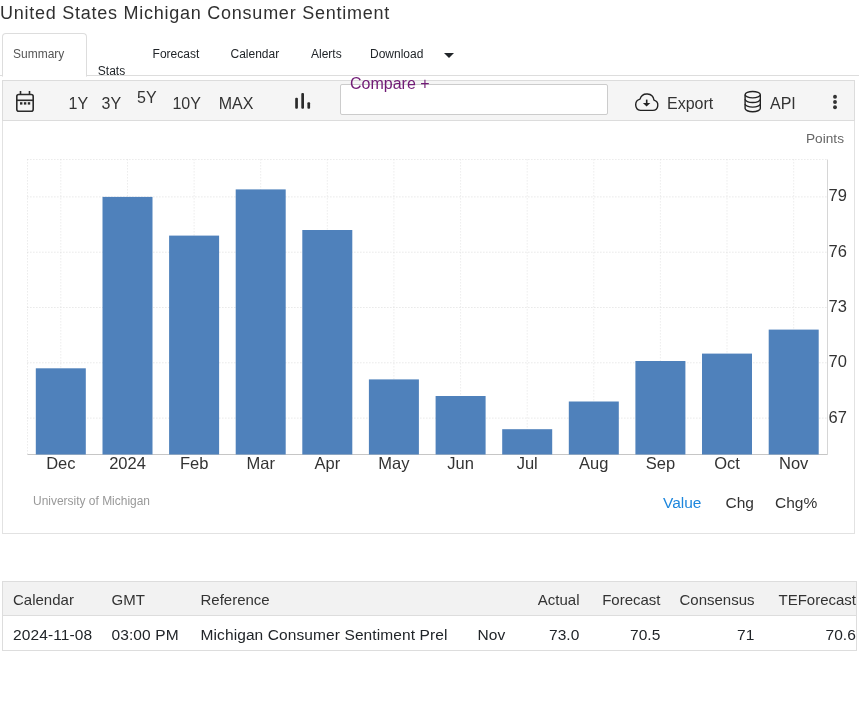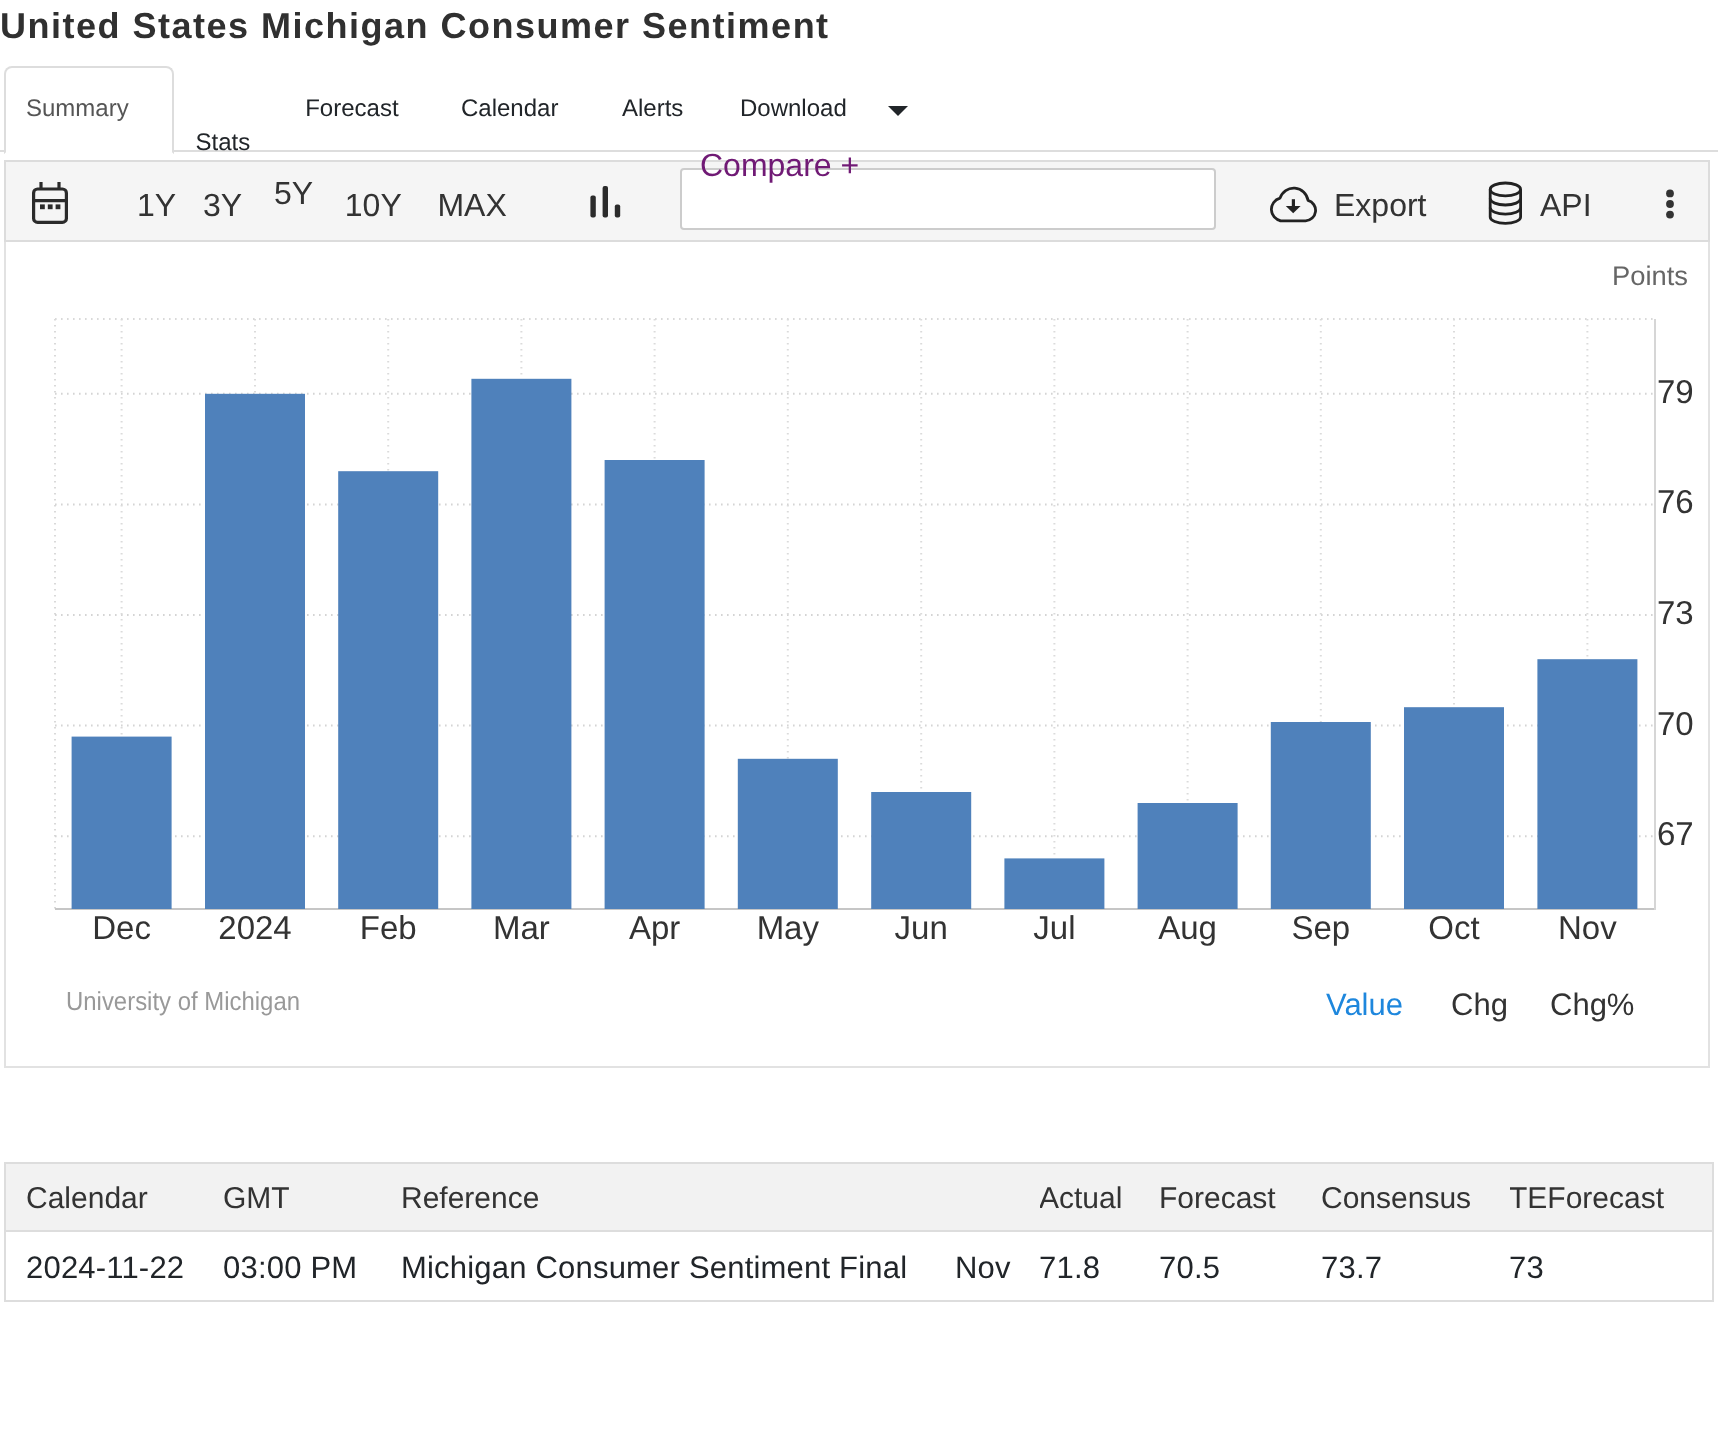--- a/index.html
+++ b/index.html
@@ -5,29 +5,29 @@
 html,body{width:859px;height:723px}
 body{position:relative;font-family:"Liberation Sans",sans-serif;background:#fff;overflow:hidden}
 .abs{position:absolute}
 .tabtxt{font-size:12px;line-height:16px;color:#212529}
 .tooltxt{font-size:16px;line-height:16px;color:#333}
 table.cal{border-collapse:collapse;table-layout:fixed;font-size:15.5px;color:#212529;border:1px solid #ddd}
 table.cal td,table.cal th{font-weight:normal;text-align:left;vertical-align:middle;overflow:hidden;white-space:nowrap}
 table.cal td{padding:3px 0 0 10px;letter-spacing:0.1px}
 table.cal th{padding:2px 0 0 10px}
 table.cal td.c,table.cal th.c{padding-left:0}
-table.cal .c{text-align:left}
+table.cal .c{text-align:right}
 table.cal thead tr{height:34px;background:#f2f2f2;color:#333;font-size:15px}
 table.cal tbody tr{height:35px}
 table.cal tr{border-top:1px solid #ddd}
 table.cal{border-bottom:1px solid #ddd}
 </style></head>
 <body>
 
-<div class="abs" style="left:0px;top:3.5px;font-size:18px;line-height:18px;font-weight:bold;color:#303030;letter-spacing:0.75px">United States Michigan Consumer Sentiment</div>
+<div class="abs" style="left:0px;top:3.5px;font-size:18px;line-height:18px;font-weight:normal;color:#303030;letter-spacing:0.75px">United States Michigan Consumer Sentiment</div>
 
 <div class="abs" style="left:0;top:33px;width:859px;height:43px;border-bottom:1px solid #ddd"></div>
 <div class="abs" style="left:2px;top:33px;width:85px;height:44px;background:#fff;border:1px solid #ddd;border-bottom:1px solid #fff;border-radius:4px 4px 0 0"></div>
 <div class="abs tabtxt" style="left:13px;top:45.5px;color:#555">Summary</div>
 <div class="abs tabtxt" style="left:97.8px;top:63px">Stats</div>
 <div class="abs tabtxt" style="left:152.6px;top:45.5px">Forecast</div>
 <div class="abs tabtxt" style="left:230.5px;top:45.5px">Calendar</div>
 <div class="abs tabtxt" style="left:311px;top:45.5px">Alerts</div>
 <div class="abs tabtxt" style="left:370px;top:45.5px">Download</div>
 <div class="abs" style="left:444px;top:52.5px;width:0;height:0;border-left:5px solid transparent;border-right:5px solid transparent;border-top:5px solid #212529"></div>
@@ -181,23 +181,23 @@
         <th>Reference</th>
         <th></th>
         <th class="c">Actual</th>
         <th class="c">Forecast</th>
         <th class="c">Consensus</th>
         <th class="c">TEForecast</th>
       </tr>
   </thead>
   <tbody>
     <tr>
-        <td>2024-11-22</td>
+        <td>2024-11-08</td>
         <td>03:00 PM</td>
-        <td>Michigan Consumer Sentiment Final</td>
+        <td>Michigan Consumer Sentiment Prel</td>
         <td>Nov</td>
-        <td class="c">71.8</td>
+        <td class="c">73.0</td>
         <td class="c">70.5</td>
-        <td class="c">73.7</td>
-        <td class="c">73</td>
+        <td class="c">71</td>
+        <td class="c">70.6</td>
       </tr>
   </tbody>
 </table>
 
 </body></html>

